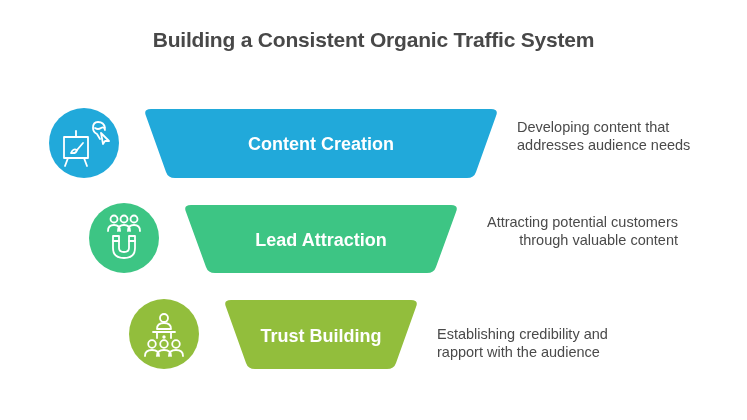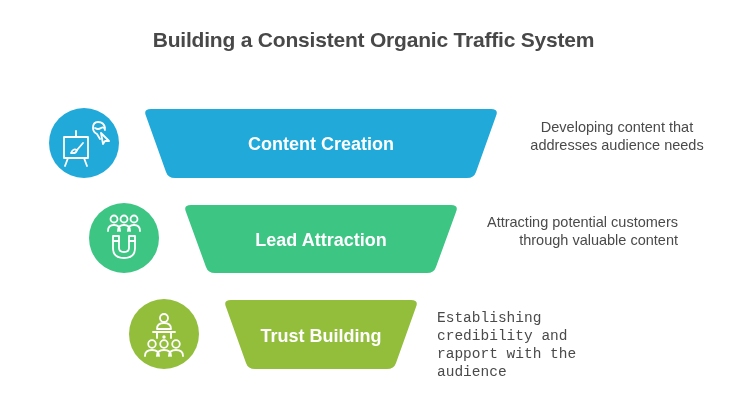--- a/index.html
+++ b/index.html
@@ -70,15 +70,15 @@
         <circle cx="164" cy="344" r="3.8"></circle>
         <circle cx="176" cy="344" r="3.8"></circle>
         <path d="M145,356 q0,-6 7,-6 q7,0 7,6"></path>
         <path d="M157,356 q0,-6 7,-6 q7,0 7,6"></path>
         <path d="M169,356 q0,-6 7,-6 q7,0 7,6"></path>
       </g>
     </g>
   </g>
 </svg>
 
-<div class="desc" style="left:517px; top:118px;text-align:center;">Developing content that addresses audience needs</div>
+<div class="desc" style="left:517px; top:118px;">Developing content that addresses audience needs</div>
 <div class="desc" style="left:478px; top:213px;text-align:right;">Attracting potential customers through valuable content</div>
-<div class="desc" style="left:437px; top:309px;font-family:Liberation Mono, monospace;">Establishing credibility and rapport with the audience</div>
+<div class="desc" style="left:437px; top:325px;">Establishing credibility and rapport with the audience</div>
 
 </body></html>

